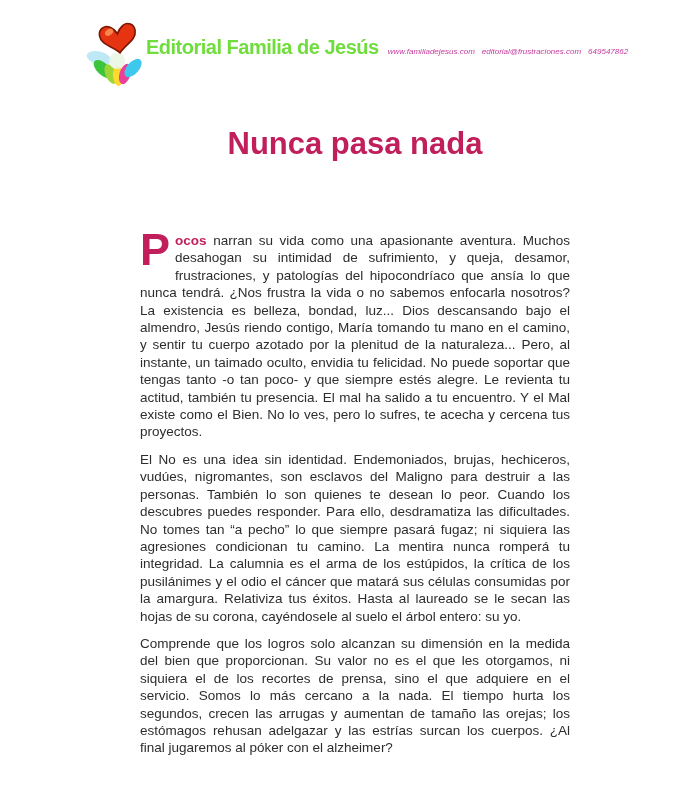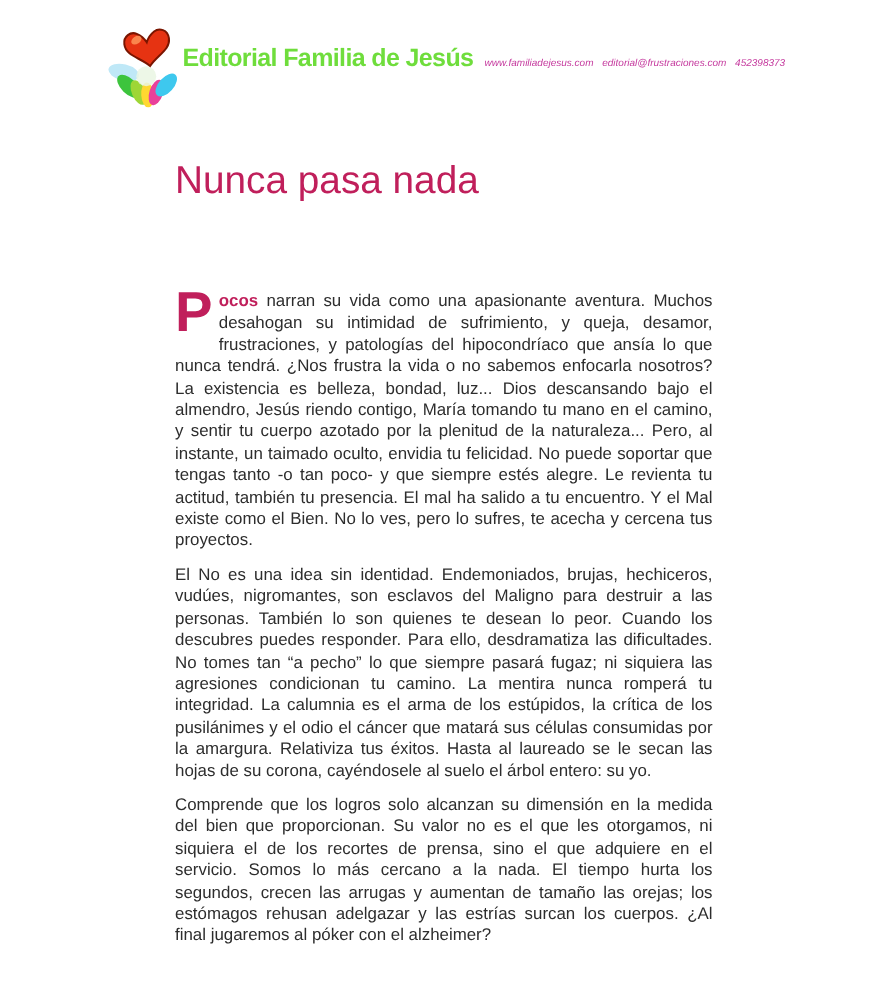--- a/index.html
+++ b/index.html
@@ -48,22 +48,23 @@
     display: flex;
     gap: 7px;
     font-style: italic;
   }
 
   .title {
     position: absolute;
     left: 140px;
     top: 126px;
     width: 430px;
+    text-align: center;
     font-size: 31px;
-    font-weight: normal;
+    font-weight: bold;
     letter-spacing: 0px;
     color: var(--accent-crimson);
   }
 
   .content {
     position: absolute;
     left: 140px;
     top: 232px;
     width: 430px;
     color: var(--body-text);
@@ -106,21 +107,21 @@
         <path d="M32 33 C25 25 14 22.5 14 13 C14 6.2 20.5 3.4 25 6 C28.4 8 30.8 11.2 32 13.8 C33.2 11.2 35.6 8 39 6 C43.5 3.4 50 6.2 50 13 C50 22.5 39 25 32 33 Z" fill="var(--heart-red)" stroke="#7A1500" stroke-width="1.6"></path>
         <ellipse cx="24" cy="11" rx="4.5" ry="3" fill="#FF9A5C" opacity="0.8" transform="rotate(-25 24 11)"></ellipse>
       </g>
     </svg>
 
     <div class="brand-row">
       <span class="brand">Editorial Familia de Jesús</span>
       <span class="contact">
         <span>www.familiadejesus.com</span>
         <span>editorial@frustraciones.com</span>
-        <span>452398373</span>
+        <span>649547862</span>
       </span>
     </div>
   </div>
 
   <h1 class="title">Nunca pasa nada</h1>
 
   <main class="content">
     <p>
       <span class="dropcap">P</span><span class="lead-bold">ocos</span><span> narran su vida como una apasionante aventura. Muchos desahogan su intimidad de sufrimiento, y queja, desamor, frustraciones, y patologías del hipocondríaco que ansía lo que nunca tendrá. ¿Nos frustra la vida o no sabemos enfocarla nosotros? La existencia es belleza, bondad, luz... Dios descansando bajo el almendro, Jesús riendo contigo, María tomando tu mano en el camino, y sentir tu cuerpo azotado por la plenitud de la naturaleza... Pero, al instante, un taimado oculto, envidia tu felicidad. No puede soportar que tengas tanto -o tan poco- y que siempre estés alegre. Le revienta tu actitud, también tu presencia. El mal ha salido a tu encuentro. Y el Mal existe como el Bien. No lo ves, pero lo sufres, te acecha y cercena tus proyectos.</span>
     </p>

